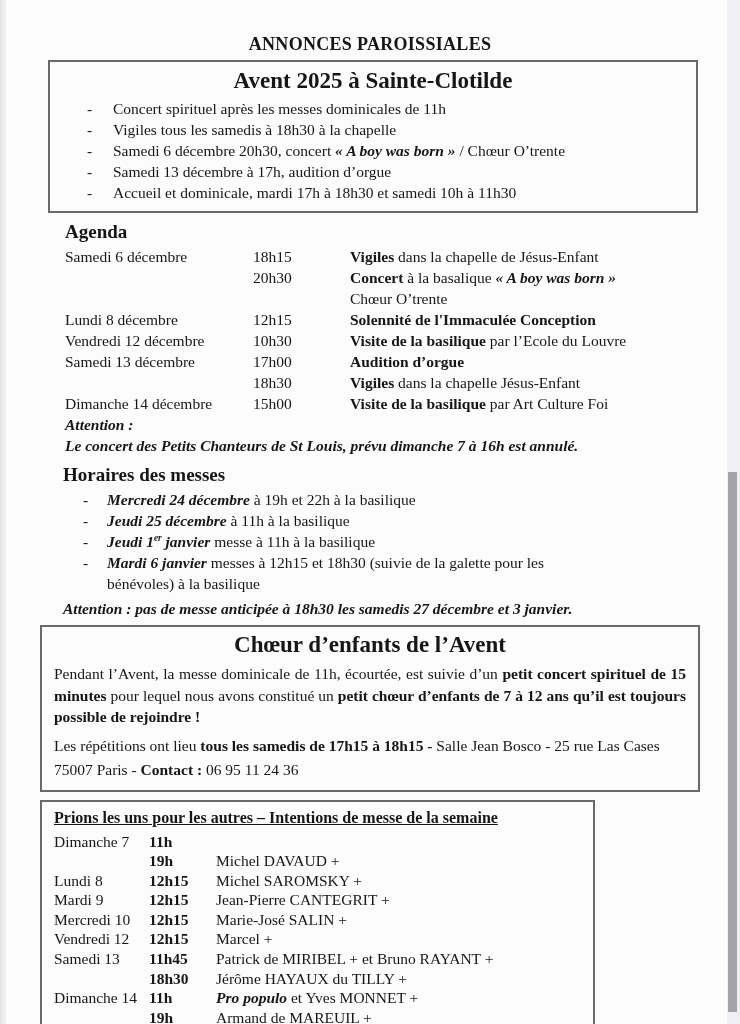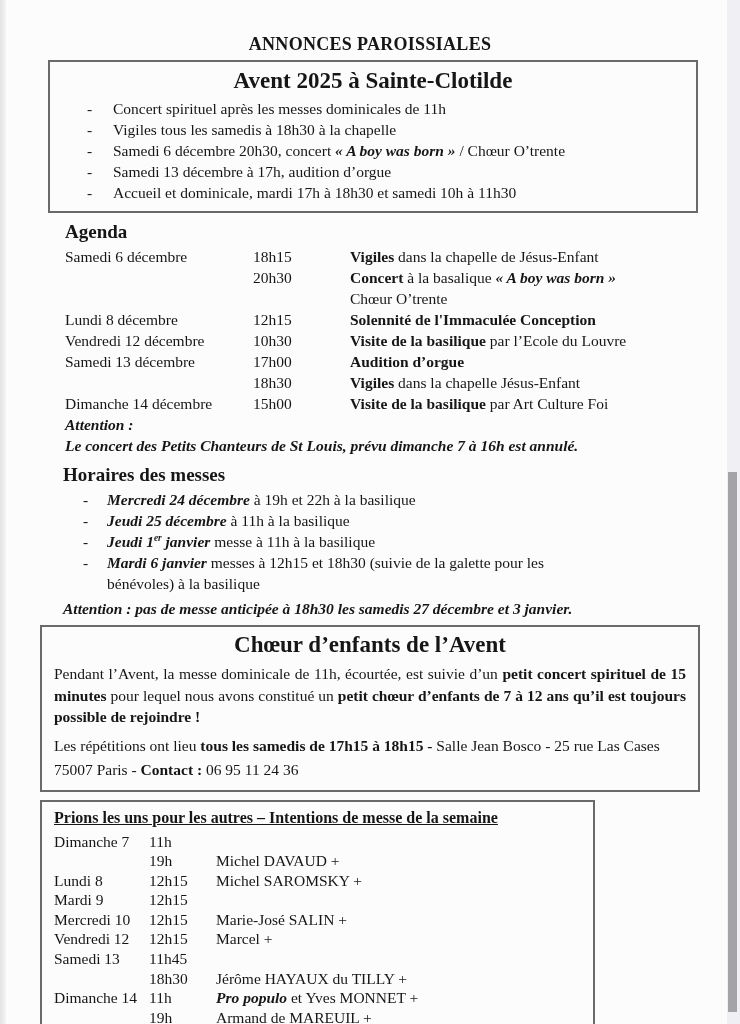--- a/index.html
+++ b/index.html
@@ -58,21 +58,21 @@
   .box2 .box-title { margin-bottom:5px; }
   .p1 { text-align:justify; line-height:21.5px; }
   .p2 { margin-top:6px; line-height:24px; }
 
   
   .box3 { margin:8px 0 0 40px; width:555px; padding:6px 12px 8px; }
   .box3-heading { font-weight:700; font-size:16px; line-height:20px; margin-bottom:4px; }
   .box3-heading span { text-decoration:underline; }
   .int-row { display:flex; line-height:19.6px; }
   .int-row .c-date { flex:none; width:95px; }
-  .int-row .c-time { flex:none; width:67px; }
+  .int-row .c-time { flex:none; width:67px;font-weight:bold; }
   .int-row .c-desc { flex:1; }
 
   
   .b { font-weight:700; }
   .i { font-style:italic;font-weight:bold; }
   .u { text-decoration:underline; }
   .sup { font-size:.6em; vertical-align:super; line-height:0; }
 </style>
 </head>
 <body>
@@ -223,37 +223,39 @@
 
           <div class="int-row">
             <span class="c-date"><span>Lundi 8</span></span>
             <span class="c-time"><span>12h15</span></span>
             <span class="c-desc"><span>Michel SAROMSKY +</span></span>
           </div>
 
           <div class="int-row">
             <span class="c-date"><span>Mardi 9</span></span>
             <span class="c-time"><span>12h15</span></span>
+            <span class="c-desc"><span>Jean-Pierre CANTEGRIT +</span></span>
           </div>
 
           <div class="int-row">
             <span class="c-date"><span>Mercredi 10</span></span>
             <span class="c-time"><span>12h15</span></span>
             <span class="c-desc"><span>Marie-José SALIN +</span></span>
           </div>
 
           <div class="int-row">
             <span class="c-date"><span>Vendredi 12</span></span>
             <span class="c-time"><span>12h15</span></span>
             <span class="c-desc"><span>Marcel +</span></span>
           </div>
 
           <div class="int-row">
             <span class="c-date"><span>Samedi 13</span></span>
             <span class="c-time"><span>11h45</span></span>
+            <span class="c-desc"><span>Patrick de MIRIBEL + et Bruno RAYANT +</span></span>
           </div>
 
           <div class="int-row">
             <span class="c-date"><span></span></span>
             <span class="c-time"><span>18h30</span></span>
             <span class="c-desc"><span>Jérôme HAYAUX du TILLY +</span></span>
           </div>
 
           <div class="int-row">
             <span class="c-date"><span>Dimanche 14</span></span>

